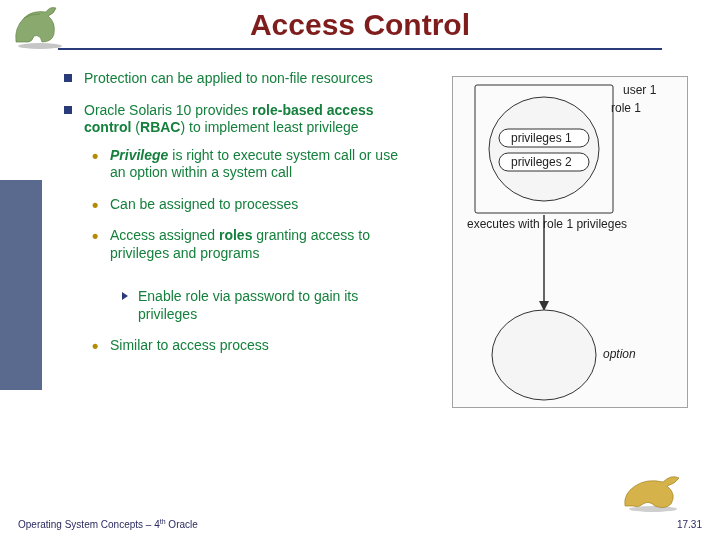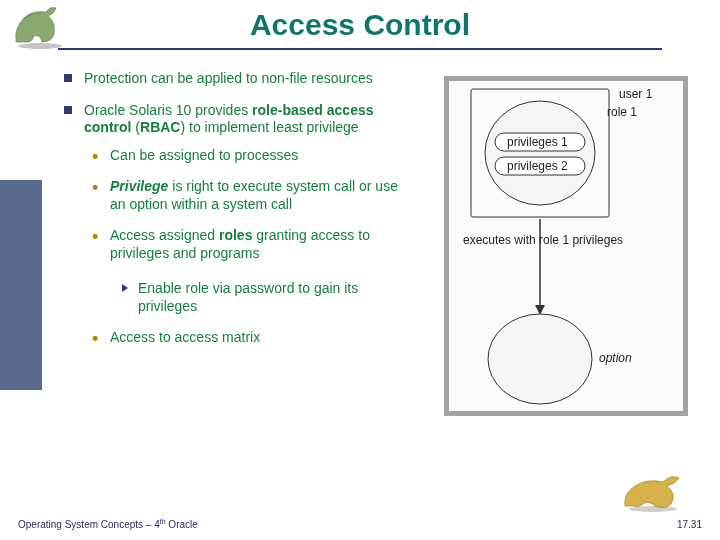--- a/index.html
+++ b/index.html
@@ -34,21 +34,21 @@
     height: 45px;
   }
   .title {
     position: absolute;
     top: 8px;
     left: 0;
     width: 720px;
     text-align: center;
     font-size: 30px;
     font-weight: bold;
-    color: #0f766e;
+    color: #7f1d1d;
   }
   .title-rule {
     position: absolute;
     top: 48px;
     left: 58px;
     width: 604px;
     height: 0;
     border-top: 2px solid #2a3b7a;
   }
   .content {
@@ -94,21 +94,21 @@
     position: absolute;
     left: 4px;
     top: -2px;
     color: #b38a00;
     font-size: 18px;
     font-weight: bold;
   }
   ul.sub2 {
     list-style: none;
     padding-left: 10px;
-    margin: 18px 0 0 0;
+    margin: 26px 0 0 0;
   }
   ul.sub2 > li {
     position: relative;
     padding-left: 18px;
     margin-bottom: 10px;
   }
   ul.sub2 > li::before {
     content: "";
     position: absolute;
     left: 2px;
@@ -120,21 +120,21 @@
     border-left: 6px solid #2a3b7a;
   }
   .bold { font-weight: bold; }
   .bolditalic { font-weight: bold; font-style: italic; }
   .diagram {
     position: absolute;
     top: 76px;
     right: 32px;
     width: 234px;
     height: 330px;
-    border: 5px solid #a3a3a3;
+    border: 1px solid #a3a3a3;
     background: #84cc16;
   }
   .diagram .lbl {
     position: absolute;
     font-size: 12px;
     color: #222;
     font-family: Arial, sans-serif;
   }
   .footer {
     position: absolute;
@@ -175,50 +175,50 @@
 
   <div class="title">Access Control</div>
   <div class="title-rule"></div>
 
   <div class="content">
     <ul class="top">
       <li><span>Protection can be applied to non-file resources</span></li>
       <li>
         <span>Oracle Solaris 10 provides </span><span class="bold">role-based access control</span><span> (</span><span class="bold">RBAC</span><span>) to implement least privilege</span>
         <ul class="sub">
+          <li><span class="bolditalic">Privilege</span><span> is right to execute system call or use an option within a system call</span></li>
           <li><span>Can be assigned to processes</span></li>
-          <li><span class="bolditalic">Privilege</span><span> is right to execute system call or use an option within a system call</span></li>
           <li>
             <span>Access assigned </span><span class="bold">roles</span><span> granting access to privileges and programs</span>
             <ul class="sub2">
               <li><span>Enable role via password to gain its privileges</span></li>
             </ul>
           </li>
-          <li><span>Access to access matrix</span></li>
+          <li><span>Similar to access process</span></li>
         </ul>
       </li>
     </ul>
   </div>
 
   <div class="diagram">
     <svg width="234" height="330" style="position:absolute;left:0;top:0;">
       <rect x="0" y="0" width="234" height="330" fill="#fbfbfb"></rect>
       <rect x="22" y="8" width="138" height="128" rx="2" fill="none" stroke="#333" stroke-width="1"></rect>
       <ellipse cx="91" cy="72" rx="55" ry="52" fill="#f5f5f5" stroke="#333" stroke-width="1"></ellipse>
       <rect x="46" y="52" width="90" height="18" rx="9" fill="#fff" stroke="#333" stroke-width="1"></rect>
       <rect x="46" y="76" width="90" height="18" rx="9" fill="#fff" stroke="#333" stroke-width="1"></rect>
       <line x1="91" y1="138" x2="91" y2="228" stroke="#333" stroke-width="1.5"></line>
       <polygon points="91,234 86,224 96,224" fill="#333"></polygon>
       <ellipse cx="91" cy="278" rx="52" ry="45" fill="#f5f5f5" stroke="#333" stroke-width="1"></ellipse>
     </svg>
     <div class="lbl" style="left:170px; top:6px;">user 1</div>
     <div class="lbl" style="left:158px; top:24px;">role 1</div>
     <div class="lbl" style="left:58px; top:54px;">privileges 1</div>
     <div class="lbl" style="left:58px; top:78px;">privileges 2</div>
-    <div class="lbl" style="left:14px; top:152px; width:210px;">executes with role 1 privileges</div>
+    <div class="lbl" style="left:14px; top:140px; width:210px;">executes with role 1 privileges</div>
     <div class="lbl" style="left:150px; top:270px; font-style:italic;">option</div>
   </div>
 
   <div class="logo-bottom">
     <svg viewBox="0 0 65 40">
       <ellipse cx="32" cy="37" rx="24" ry="3" fill="#cfcfcf"></ellipse>
       <path d="M4 34 Q2 22 14 14 Q26 6 42 10 Q50 2 58 6 Q54 12 46 14 Q56 22 50 32 Q44 38 34 34 Q28 28 22 32 Q18 36 12 34 Z" fill="#d6b24a" stroke="#9a7a1a" stroke-width="0.6"></path>
     </svg>
   </div>
 

